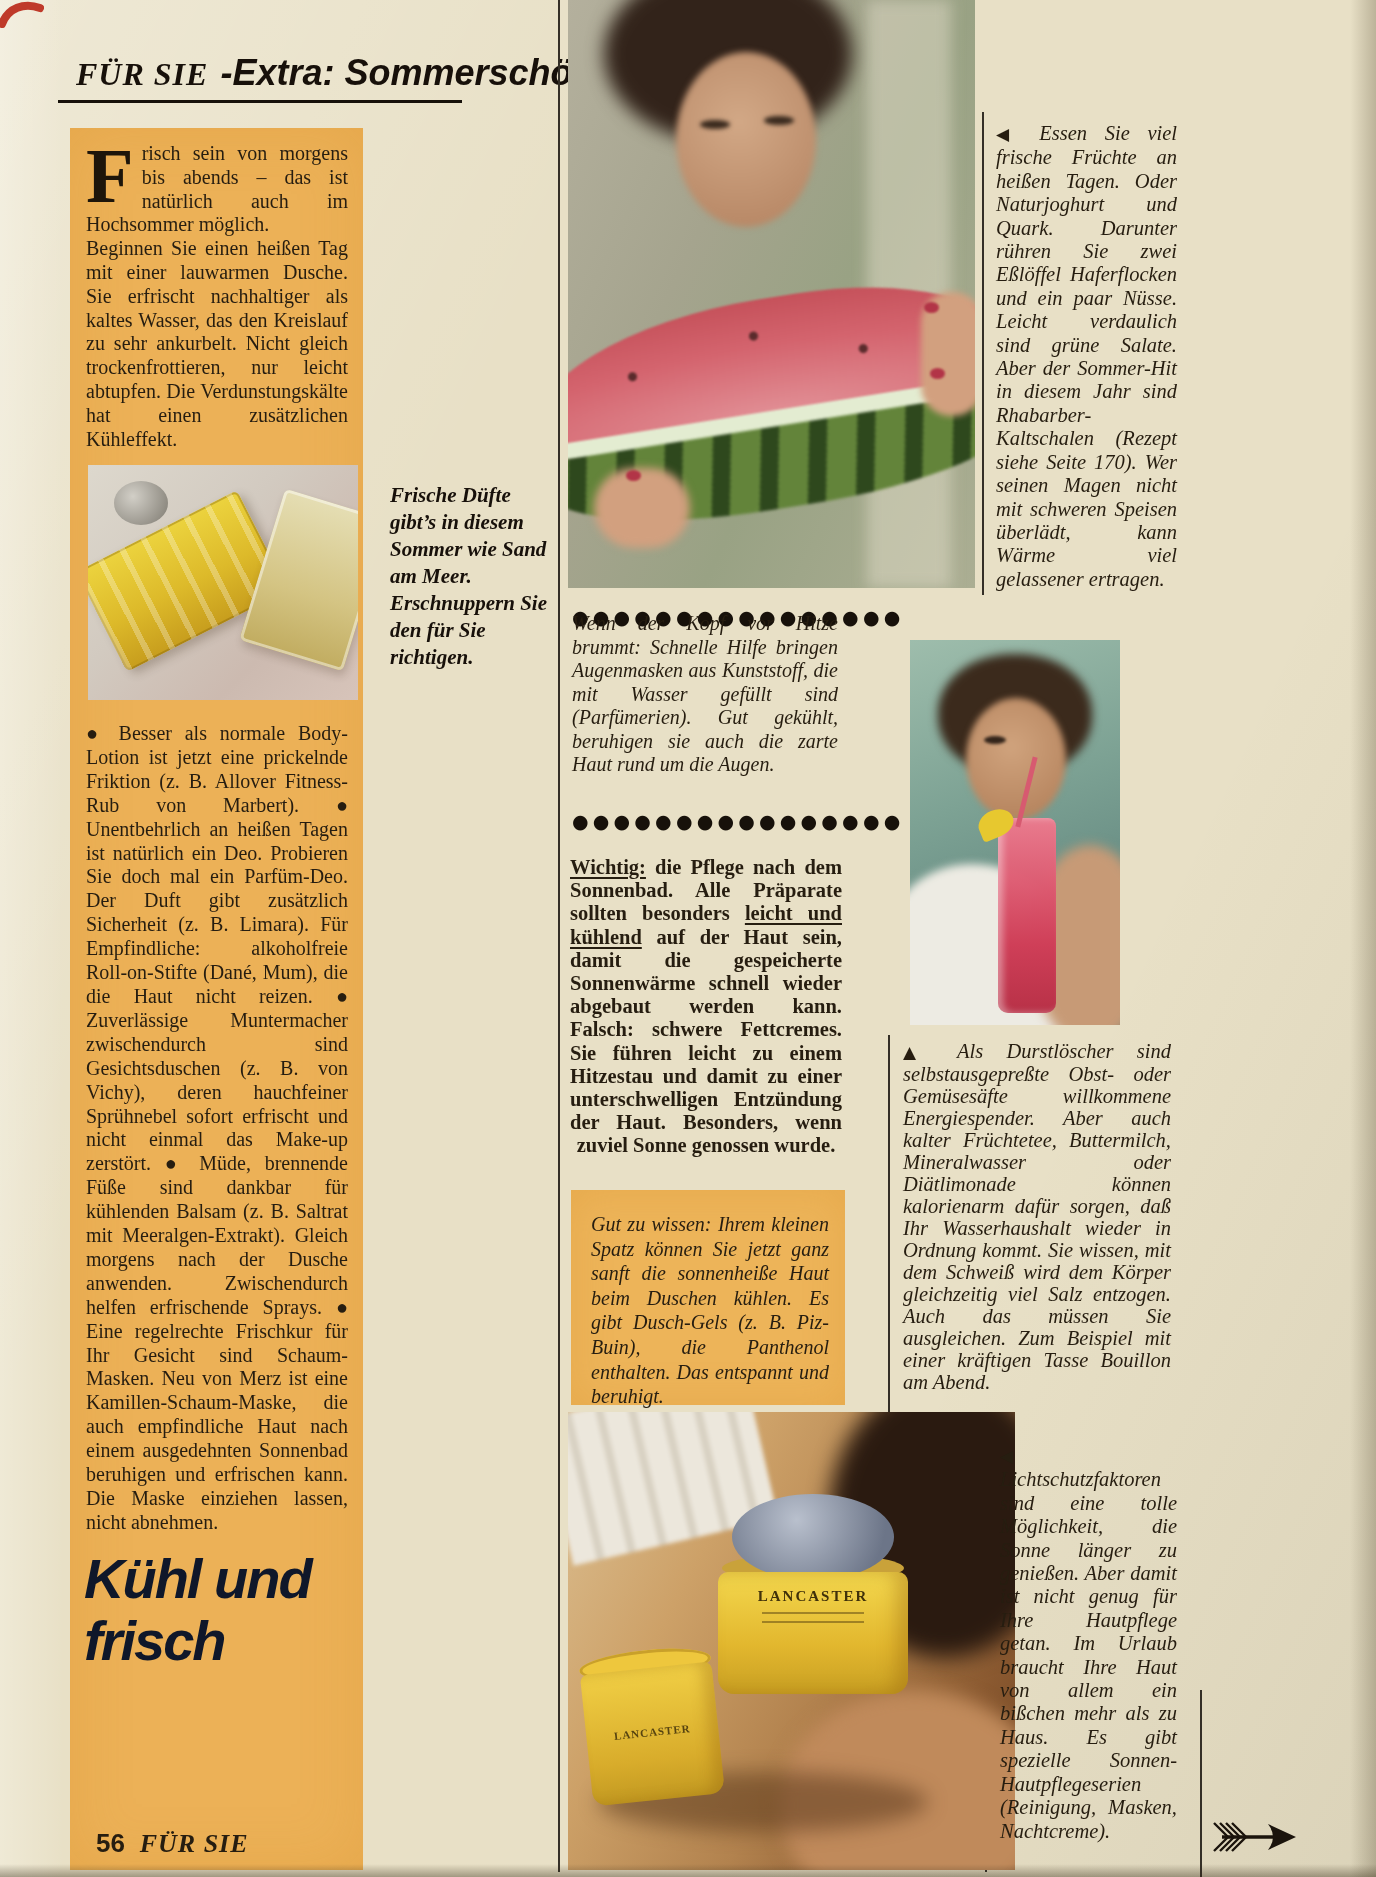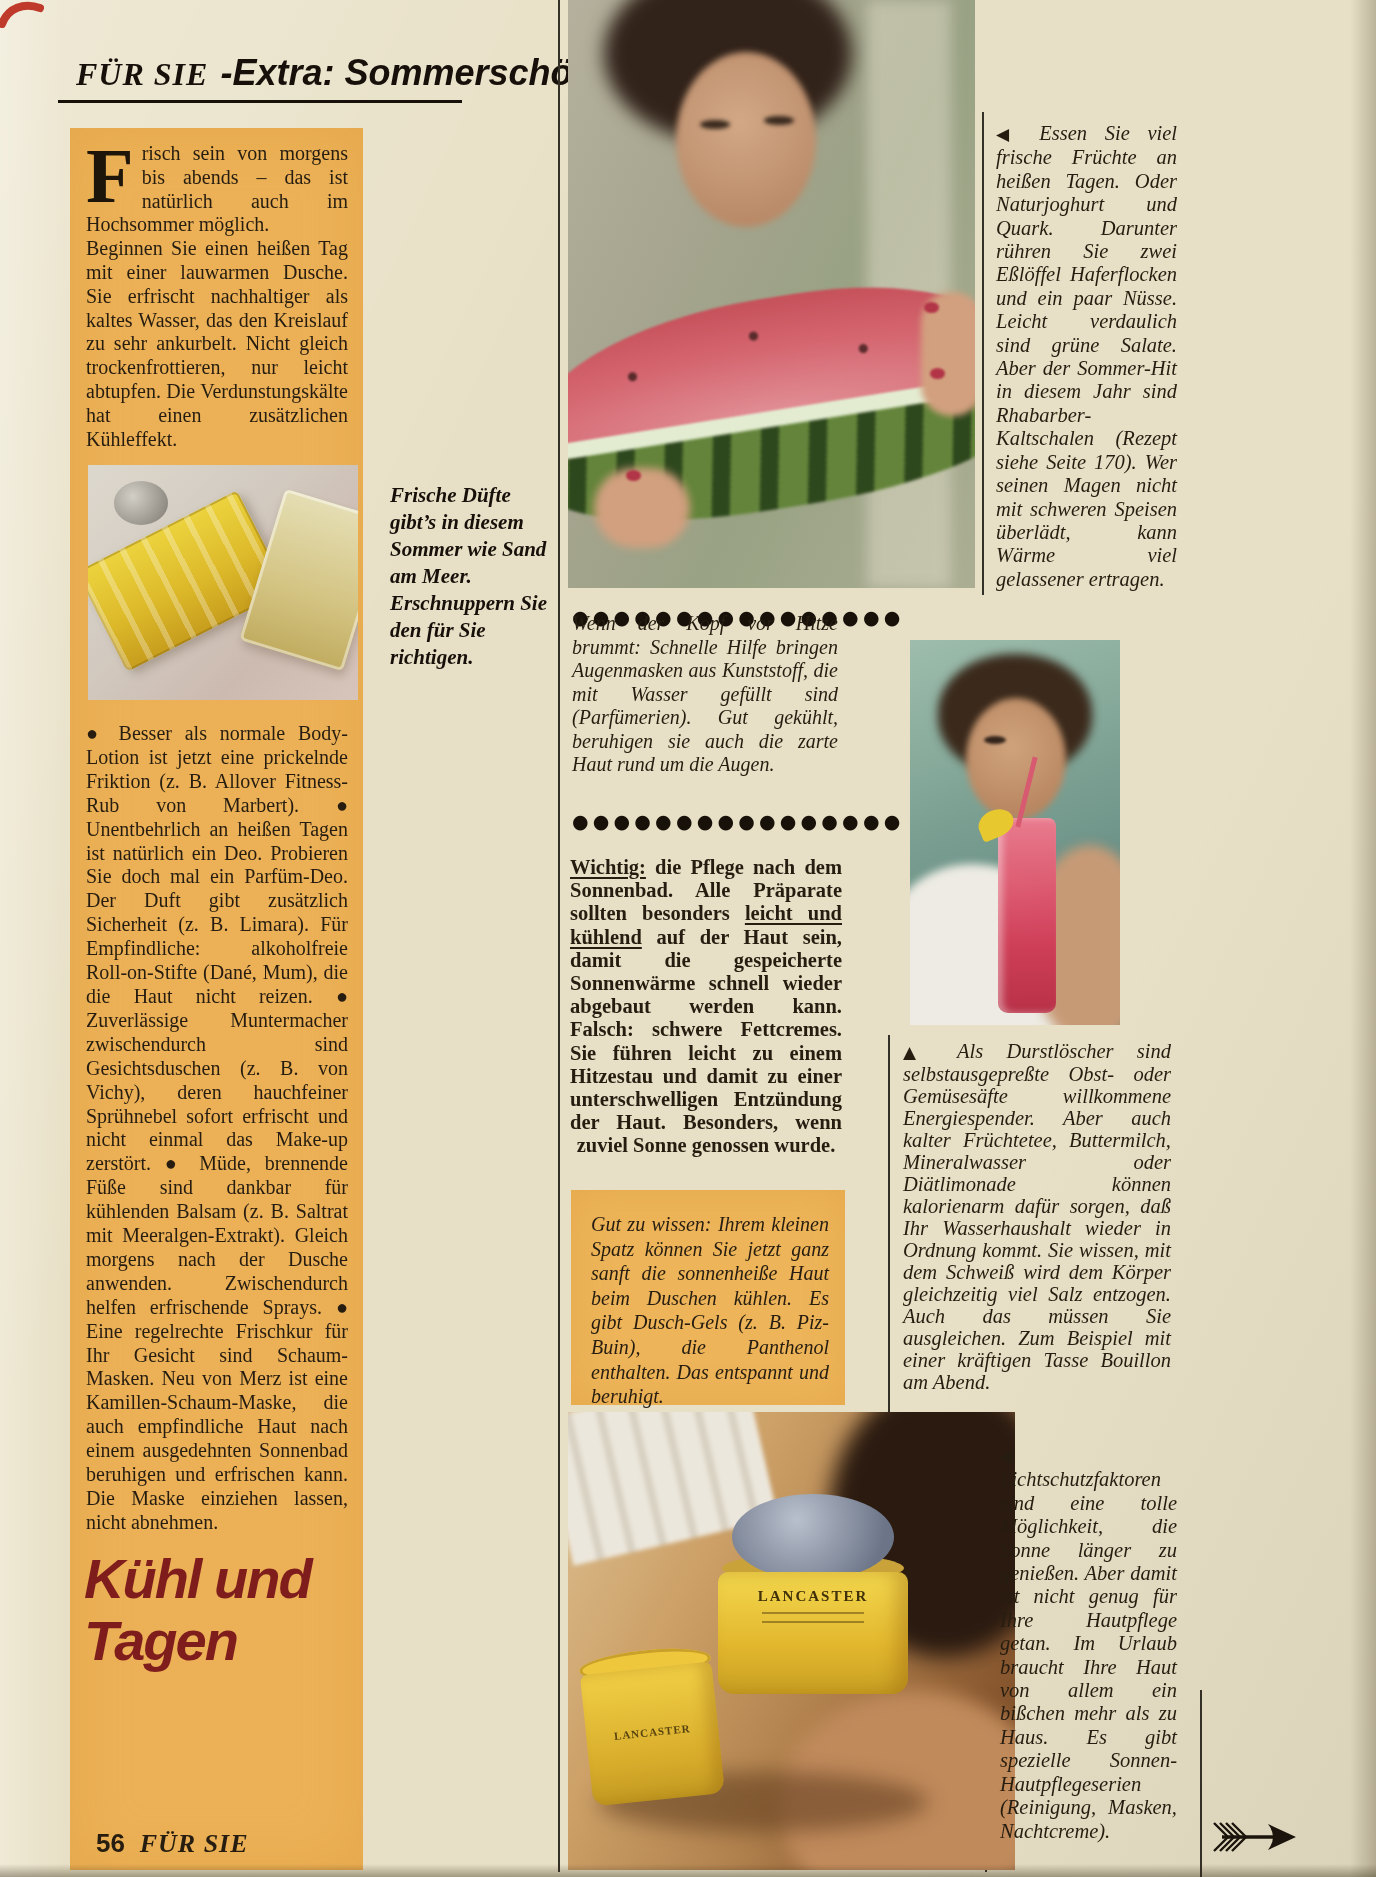--- a/index.html
+++ b/index.html
@@ -31,21 +31,21 @@
 
   
   .feature-box{left:70px;top:128px;width:293px;height:1742px;background:#ecb157;
     box-shadow:inset 0 0 60px rgba(210,140,40,.25);}
   .intro{left:86px;top:142px;width:262px;font-size:20px;line-height:23.8px;text-align:justify;hyphens:auto;}
   .intro p{margin:0;}
   .dropcap{float:left;font-size:78px;line-height:56px;font-weight:bold;padding:6px 8px 0 0;color:#1d150a;}
   .tips{left:86px;top:722px;width:262px;font-size:20px;line-height:23.9px;text-align:justify;hyphens:auto;}
   .headline{left:84px;top:1548px;width:276px;
     font-family:"Liberation Sans",sans-serif;font-style:italic;font-weight:bold;
-    font-size:56px;line-height:62px;letter-spacing:-2px;color:#7f1d1d;}
+    font-size:56px;line-height:62px;letter-spacing:-2px;color:#0f172a;}
   .pagefoot{left:96px;top:1828px;font-size:27px;white-space:nowrap;}
   .pagefoot .num{font-family:"Liberation Sans",sans-serif;font-weight:bold;font-size:26px;}
   .pagefoot .fbrand{font-style:italic;font-weight:bold;letter-spacing:1px;margin-left:8px;font-size:26px;}
 
   
   .perfume-photo{left:88px;top:465px;width:270px;height:235px;overflow:hidden;
     background:linear-gradient(135deg,#ddd8cd 0%,#d2cac0 40%,#ccbab0 72%,#d7c4ba 100%);}
   .pf-b1{position:absolute;left:4px;top:60px;width:180px;height:112px;transform:rotate(-27deg);
     background:linear-gradient(180deg,#ecd33e 0%,#ddba2a 55%,#c79d1d 100%);
     border-radius:6px;box-shadow:inset 0 0 0 2px rgba(120,90,10,.35), 4px 6px 10px rgba(60,40,20,.25);}
@@ -203,21 +203,21 @@
       <div class="pf-b1i"></div>
     </div>
   <div class="pf-cap"></div>
   <div class="pf-b2"></div>
 </div>
 
 <div class="abs tips">● Besser als normale Body-Lotion ist jetzt eine prickelnde Friktion (z. B. Allover Fitness-Rub von Marbert). ● Unentbehrlich an heißen Tagen ist natürlich ein Deo. Probieren Sie doch mal ein Parfüm-Deo. Der Duft gibt zusätzlich Sicherheit (z. B. Limara). Für Empfindliche: alkoholfreie Roll-on-Stifte (Dané, Mum), die die Haut nicht reizen. ● Zuverlässige Muntermacher zwischendurch sind Gesichtsduschen (z. B. von Vichy), deren hauchfeiner Sprühnebel sofort erfrischt und nicht einmal das Make-up zerstört. ● Müde, brennende Füße sind dankbar für kühlenden Balsam (z. B. Saltrat mit Meeralgen-Extrakt). Gleich morgens nach der Dusche anwenden. Zwischendurch helfen erfrischende Sprays. ● Eine regelrechte Frischkur für Ihr Gesicht sind Schaum-Masken. Neu von Merz ist eine Kamillen-Schaum-Maske, die auch empfindliche Haut nach einem ausgedehnten Sonnenbad beruhigen und erfrischen kann. Die Maske einziehen lassen, nicht abnehmen.</div>
 
 <div class="abs headline">
   <div>Kühl und</div>
-  <div>Tagen</div>
+  <div>frisch</div>
 </div>
 
 <div class="abs pagefoot">
   <span class="num">56</span>
   <span class="fbrand">FÜR SIE</span>
 </div>
 
 <div class="abs caption">Frische Düfte gibt’s in diesem Sommer wie Sand am Meer. Erschnuppern Sie den für Sie richtigen.</div>
 
 <div class="abs vrule vrule-main"></div>

